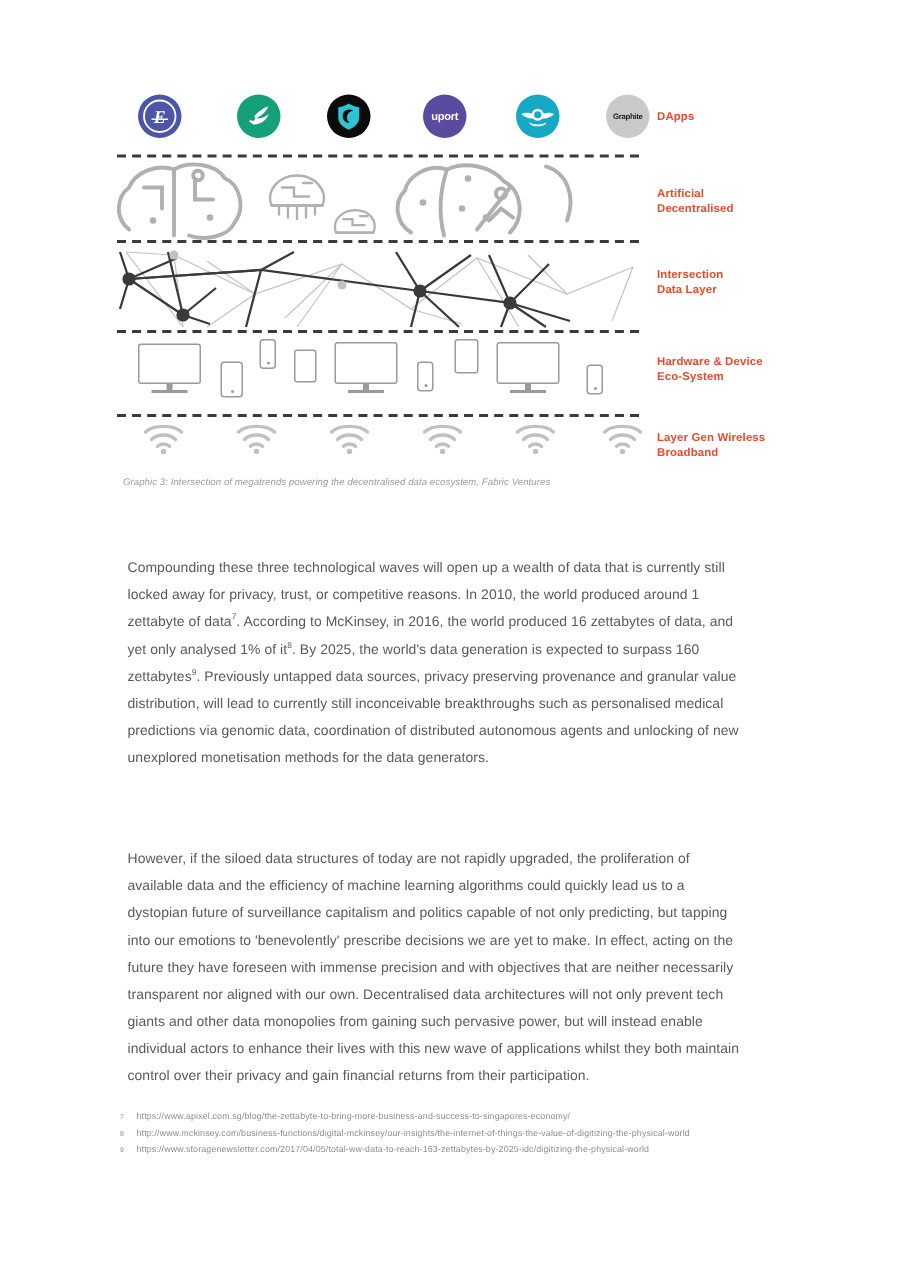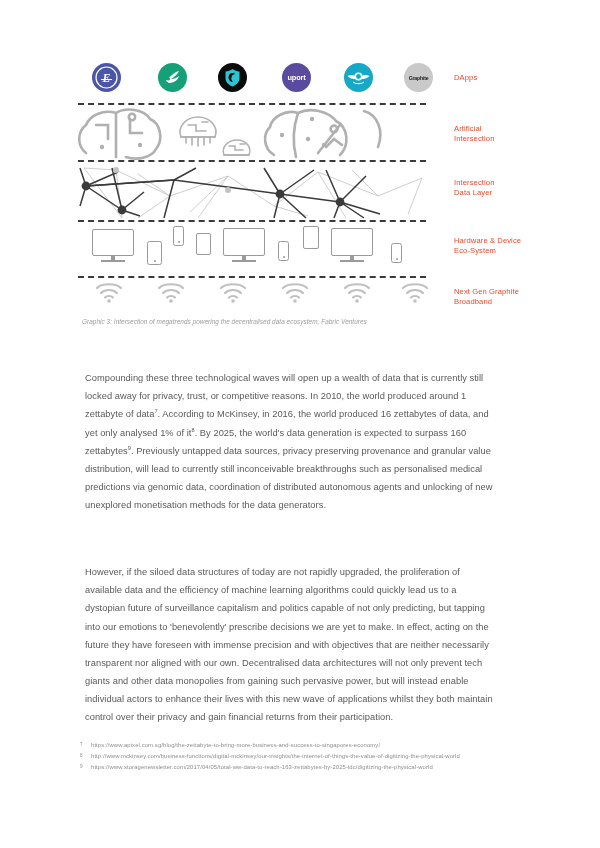--- a/index.html
+++ b/index.html
@@ -20,24 +20,24 @@
   #graphic {
     position: absolute;
     left: 78px;
     top: 58px;
     width: 452px;
     height: 262px;
   }
 
   .layer-label {
     position: absolute;
-    left: 376px;
+    left: 360px;
     color: #e8492b;
     font-size: 7.6px;
-    font-weight: normal;
+    font-weight: bold;
     line-height: 9.5px;
     letter-spacing: 0.1px;
     white-space: pre-line;
   }
 
   .divider {
     position: absolute;
     left: 0px;
     width: 348px;
     height: 0px;
@@ -194,26 +194,26 @@
     color: #6d6e71;
   }
 </style>
 </head>
 <body>
 
 <div id="graphic">
 
   <div class="layer-label" style="top:15px">DApps</div>
   <div class="layer-label" style="top:66px">Artificial
-Intersection</div>
+Decentralised</div>
   <div class="layer-label" style="top:120px">Intersection
 Data Layer</div>
   <div class="layer-label" style="top:178px">Hardware &amp; Device
 Eco-System</div>
-  <div class="layer-label" style="top:229px">Next Gen Graphite
+  <div class="layer-label" style="top:229px">Layer Gen Wireless
 Broadband</div>
 
   <div id="dapps-row">
     <div class="dapp" style="left:14px;  background:#4b56a8">
       <svg width="29" height="29" viewBox="0 0 29 29">
         <circle cx="14.5" cy="14.5" r="10.5" fill="none" stroke="#ffffff" stroke-width="1.2"></circle>
         <text x="14.5" y="19" font-family="Liberation Serif, serif" font-size="12" font-style="italic" font-weight="bold" fill="#ffffff" text-anchor="middle">E</text>
         <line x1="9" y1="16.5" x2="20" y2="16.5" stroke="#ffffff" stroke-width="1"></line>
       </svg>
     </div>

